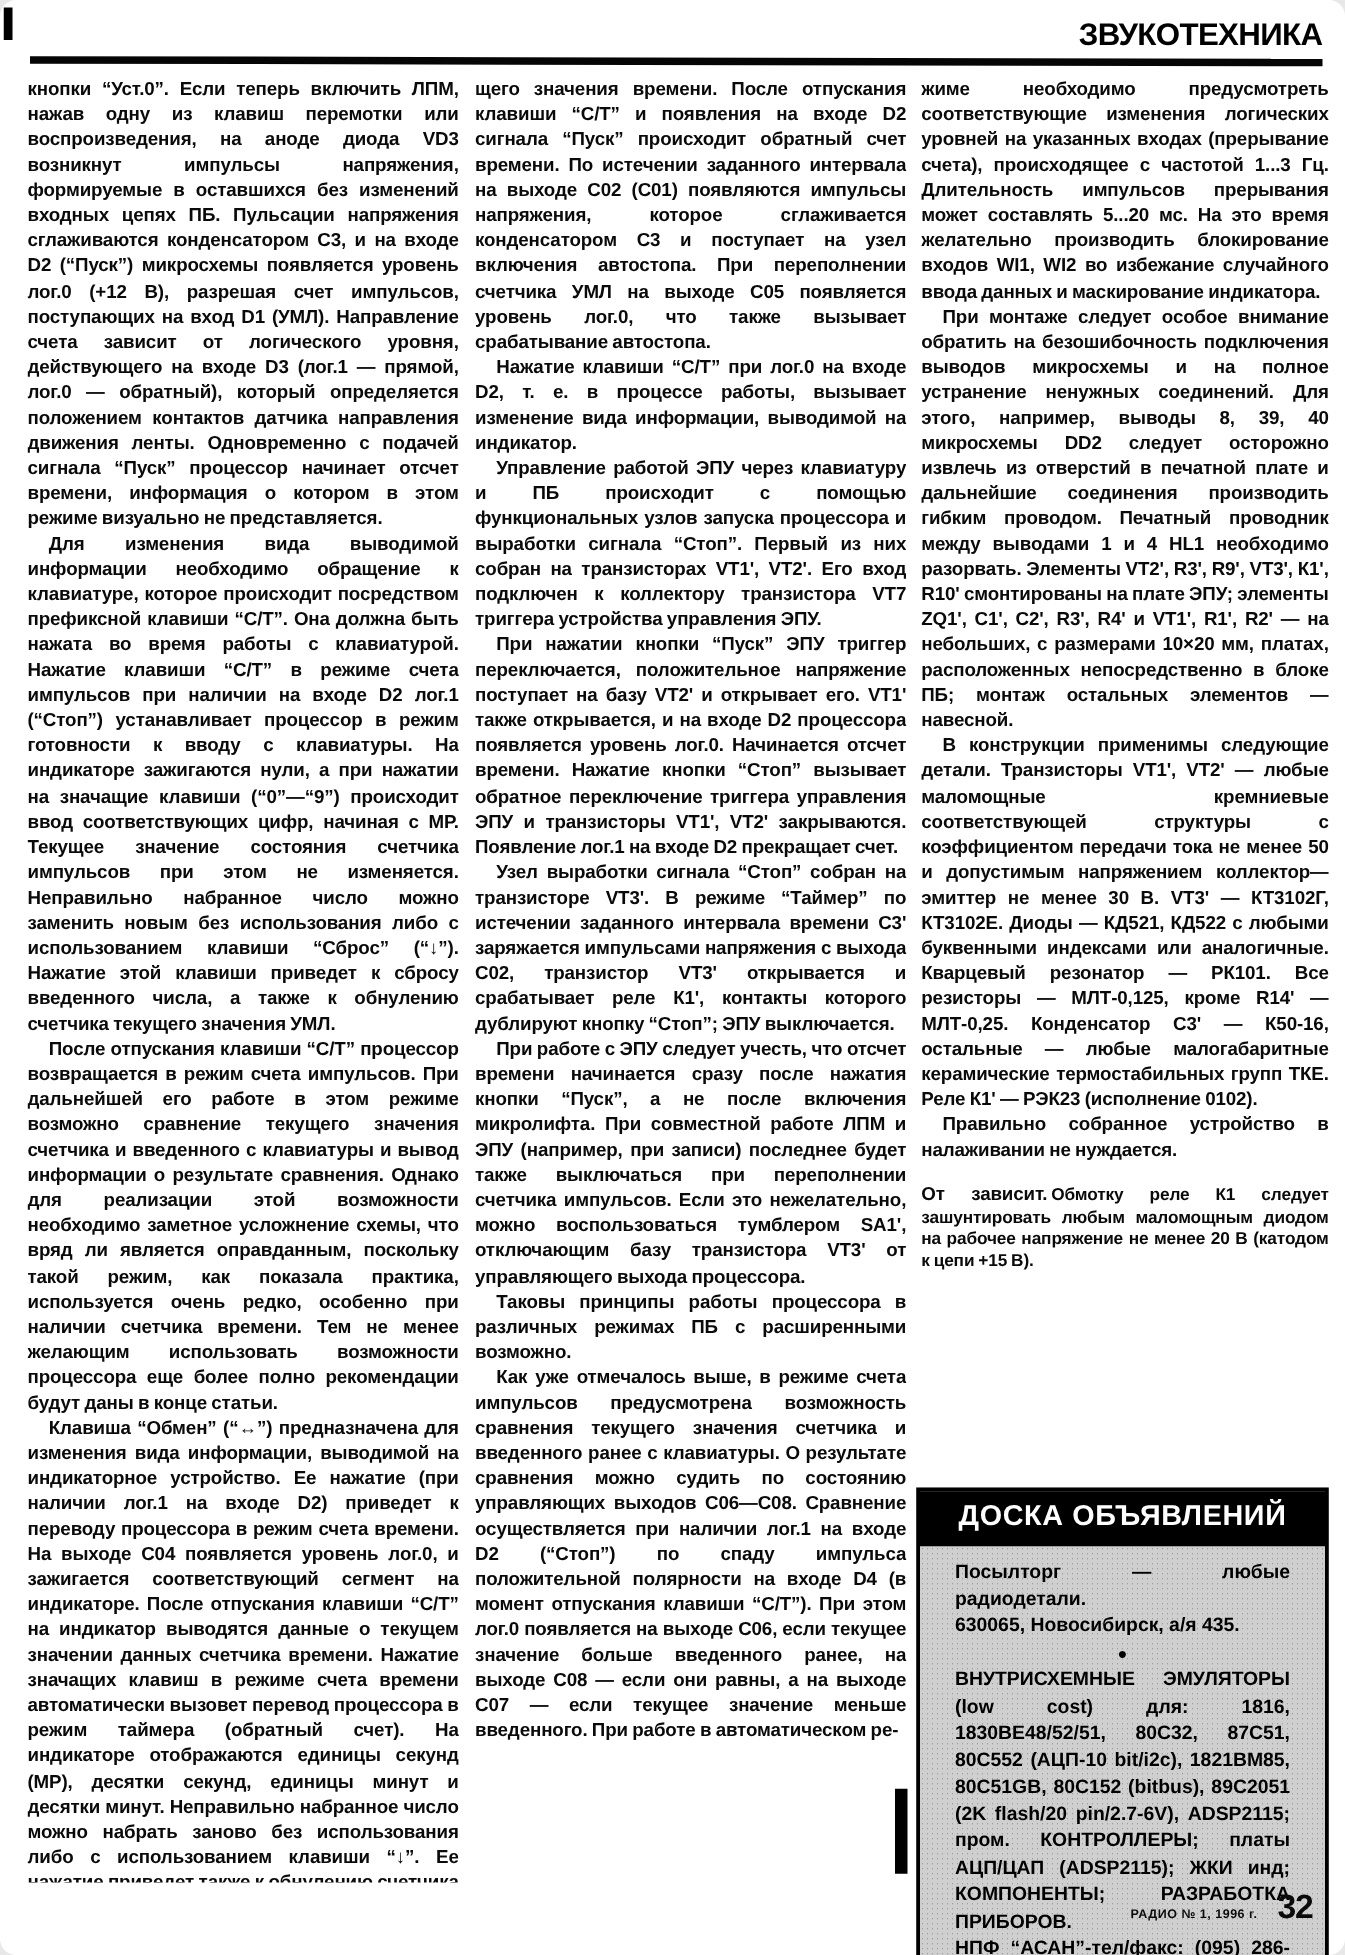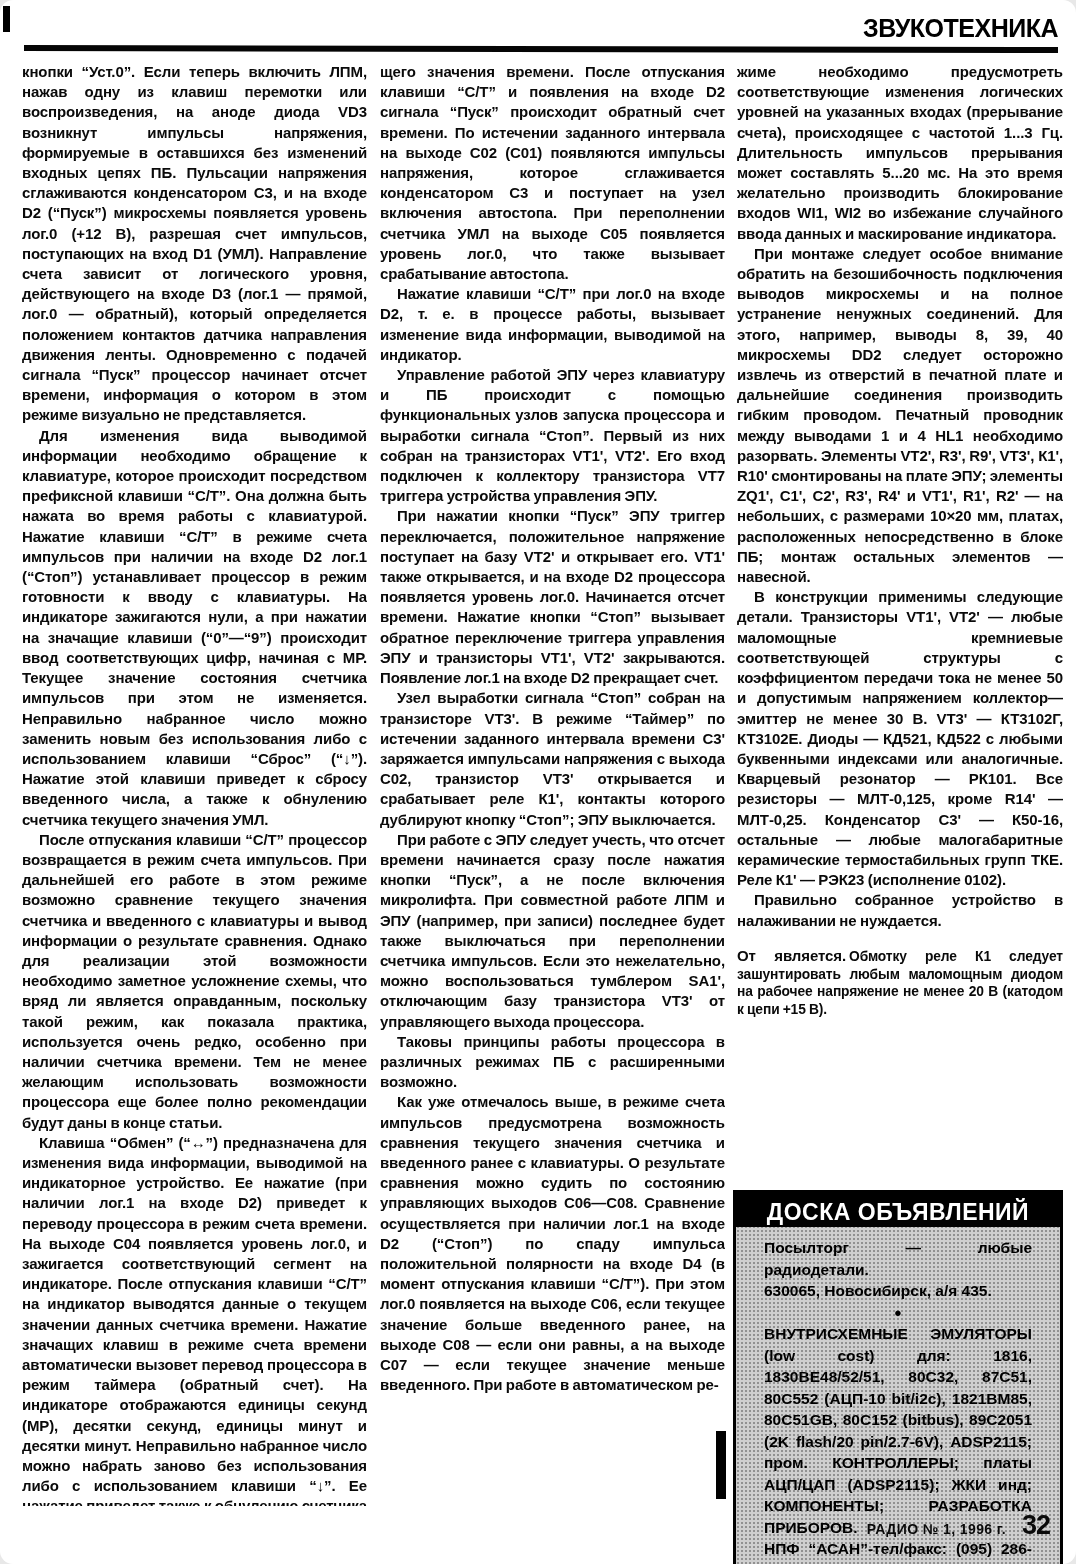--- a/index.html
+++ b/index.html
@@ -41,33 +41,33 @@
   .ad { position:absolute; left:733px; top:1190px; width:330px; }
   .ad-frame {
     border:3px solid #000;
     background-color:#cfcfcf;
     background-image:radial-gradient(#8c8c8c 0.7px, rgba(0,0,0,0) 0.8px);
     background-size:4px 4px;
   }
   .ad-bar {
     background:#000; color:#fff; text-align:center;
     font-weight:bold; font-size:23px; letter-spacing:0.5px;
-    padding:6px 0 1px;
+    padding:6px 0 11px;
   }
   .ad-bar.bottom { margin-top:4px; }
   .ad-body {
     padding:10px 28px 12px; color:#000;
     font-weight:bold; font-size:15.5px; line-height:21.5px; text-align:justify;
   }
   .ad-body p { margin:0; }
   .ad-sep { text-align:center; margin:8px 0 6px; font-size:13px; text-indent:0; }
 
   
   .footer { position:absolute; right:26px; top:1510px; display:flex; align-items:baseline; gap:16px; }
-  .journal { font-size:14px; font-weight:600; letter-spacing:0.4px; }
+  .journal { font-size:10px; font-weight:600; letter-spacing:0.4px; }
   .pagenum { font-size:27px; font-weight:bold; letter-spacing:-1px; }
 </style>
 </head>
 <body>
 
 <div class="page">
 
   <div class="artifact-left"></div>
   <div class="section-title">ЗВУКОТЕХНИКА</div>
   <div class="header-rule"></div>
@@ -89,21 +89,21 @@
     <p>Таковы принципы работы процессора в различных режимах ПБ с расширенными возможно.</p>
     <p>Как уже отмечалось выше, в режиме счета импульсов предусмотрена возможность сравнения текущего значения счетчика и введенного ранее с клавиатуры. О результате сравнения можно судить по состоянию управляющих выходов С06—С08. Сравнение осуществляется при наличии лог.1 на входе D2 (“Стоп”) по спаду импульса положительной полярности на входе D4 (в момент отпускания клавиши “С/Т”). При этом лог.0 появляется на выходе С06, если текущее значение больше введенного ранее, на выходе С08 — если они равны, а на выходе С07 — если текущее значение меньше введенного. При работе в автоматическом ре-</p>
   </div>
 
   <div class="col" id="col3">
     <p class="cont">жиме необходимо предусмотреть соответствующие изменения логических уровней на указанных входах (прерывание счета), происходящее с частотой 1...3 Гц. Длительность импульсов прерывания может составлять 5...20 мс. На это время желательно производить блокирование входов WI1, WI2 во избежание случайного ввода данных и маскирование индикатора.</p>
     <p>При монтаже следует особое внимание обратить на безошибочность подключения выводов микросхемы и на полное устранение ненужных соединений. Для этого, например, выводы 8, 39, 40 микросхемы DD2 следует осторожно извлечь из отверстий в печатной плате и дальнейшие соединения производить гибким проводом. Печатный проводник между выводами 1 и 4 HL1 необходимо разорвать. Элементы VT2', R3', R9', VT3', К1', R10' смонтированы на плате ЭПУ; элементы ZQ1', С1', С2', R3', R4' и VT1', R1', R2' — на небольших, с размерами 10×20 мм, платах, расположенных непосредственно в блоке ПБ; монтаж остальных элементов — навесной.</p>
     <p>В конструкции применимы следующие детали. Транзисторы VT1', VT2' — любые маломощные кремниевые соответствующей структуры с коэффициентом передачи тока не менее 50 и допустимым напряжением коллектор—эмиттер не менее 30 В. VT3' — КТ3102Г, КТ3102Е. Диоды — КД521, КД522 с любыми буквенными индексами или аналогичные. Кварцевый резонатор — РК101. Все резисторы — МЛТ-0,125, кроме R14' — МЛТ-0,25. Конденсатор С3' — К50-16, остальные — любые малогабаритные керамические термостабильных групп ТКЕ. Реле К1' — РЭК23 (исполнение 0102).</p>
     <p>Правильно собранное устройство в налаживании не нуждается.</p>
     <div class="editorial">
-      <span class="ed-label">От является.</span><span class="ed-text">Обмотку реле К1 следует зашунтировать любым маломощным диодом на рабочее напряжение не менее 20 В (катодом к цепи +15 В).</span>
+      <span class="ed-label">От зависит.</span><span class="ed-text">Обмотку реле К1 следует зашунтировать любым маломощным диодом на рабочее напряжение не менее 20 В (катодом к цепи +15 В).</span>
     </div>
   </div>
 
   <div class="ad">
     <div class="ad-frame">
       <div class="ad-bar top">ДОСКА ОБЪЯВЛЕНИЙ</div>
       <div class="ad-body">
         <p>Посылторг — любые радиодетали.</p>
         <p>630065, Новосибирск, а/я 435.</p>
         <p class="ad-sep">●</p>

